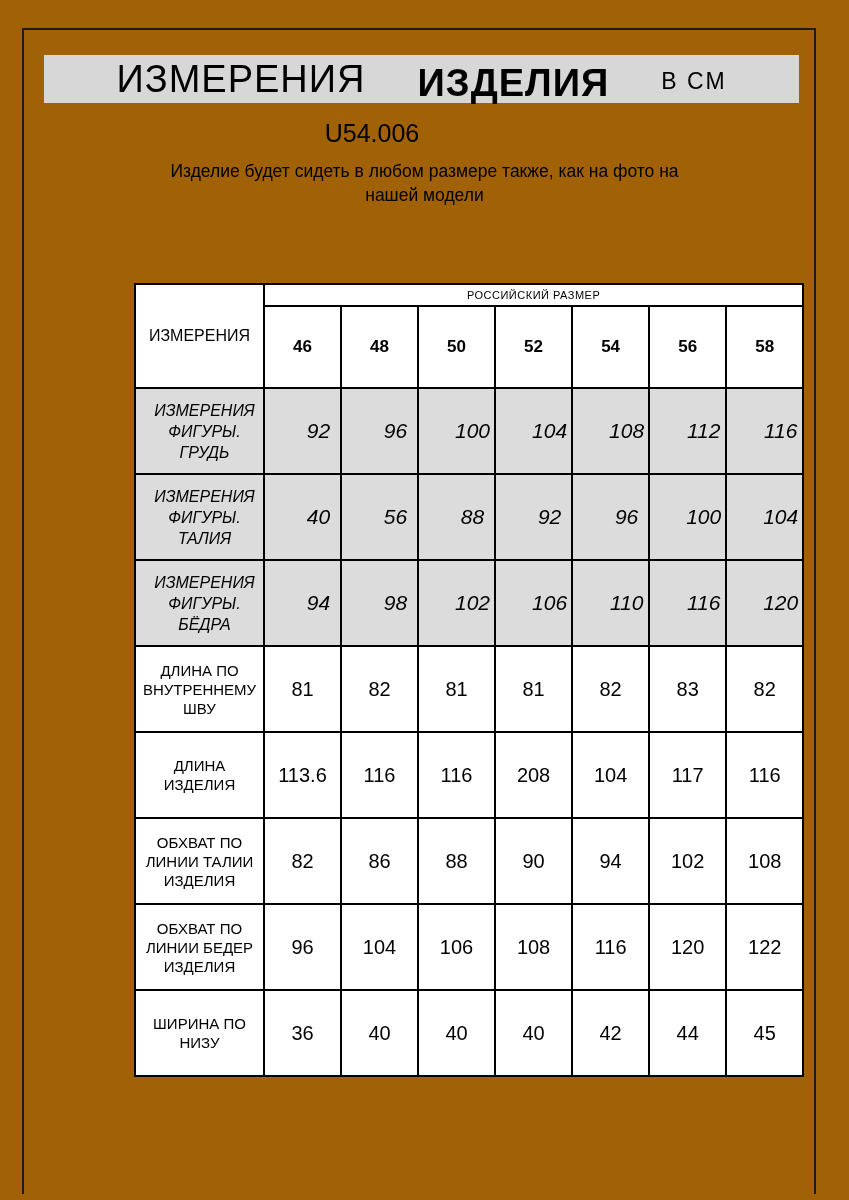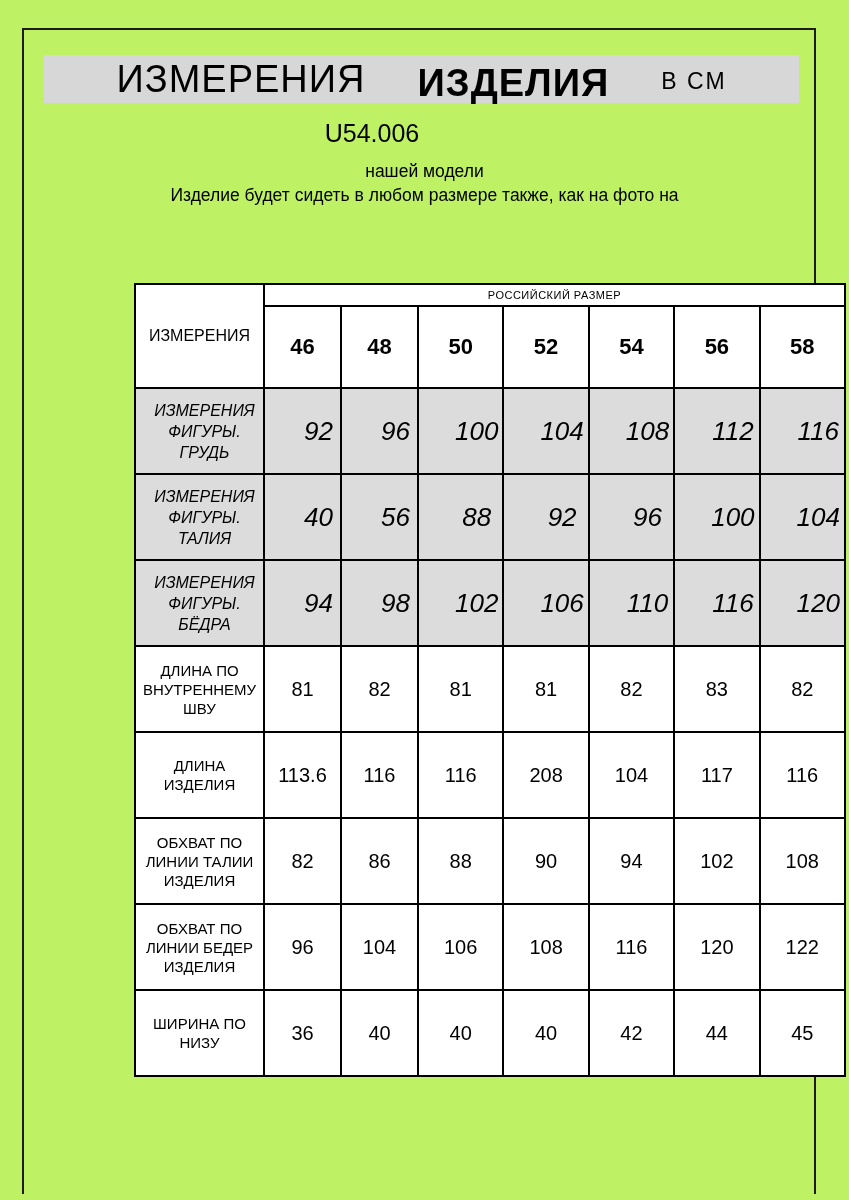--- a/index.html
+++ b/index.html
@@ -1,17 +1,17 @@
 <!DOCTYPE html>
 <html style="--header-bar-bg: #d7d7d7; --shaded-row-bg: #dcdcdc; --table-border: #000000; --frame-border: #1c1c1c;"><head>
 <meta charset="utf-8">
 <style>
   html,body { margin:0; padding:0; background:#ffffff; }
   .page {
-    position:relative; width:849px; height:1200px; background:#bef264;
+    position:relative; width:849px; height:1200px; background:#a16207;
     font-family:"Liberation Sans", sans-serif; color:#000; overflow:hidden;
   }
   .frame {
     position:absolute; left:22px; top:28px; width:794px; height:1166px;
     border:2px solid var(--frame-border,#1c1c1c); border-bottom:none;
     box-sizing:border-box;
   }
   .title-bar {
     position:absolute; left:44px; top:55px; width:755px; height:48px;
     background:var(--header-bar-bg,#d7d7d7);
@@ -34,47 +34,47 @@
     background:#fff;
   }
   table.size-table th, table.size-table td {
     border:2px solid var(--table-border,#000);
     text-align:center; vertical-align:middle;
     padding:0 4px; box-sizing:border-box;
     font-weight:400;
   }
   th.corner-cell { width:129px; font-size:16px; }
   th.group-cell { border-bottom-width:1px; font-size:11px; letter-spacing:0.5px; height:22px; font-weight:400; }
-  tr.sizes-row th { width:77px; height:82px; font-size:22px; font-weight:700; border-top-width:1px; }
+  tr.sizes-row th { width:77px; height:82px; font-size:17px; font-weight:700; border-top-width:1px; }
   tbody tr { height:86px; }
   tbody td.row-label { font-size:15px; line-height:19px; }
   tbody td.row-value { font-size:20px; }
   tbody tr.shaded { background:var(--shaded-row-bg,#dcdcdc); }
   tbody tr.shaded td { font-style:italic; }
   tbody tr.shaded td.row-label { font-size:16px; line-height:21px;padding-left:14px; }
-  tbody tr.shaded td.row-value { font-size:26px;padding-left:36px; }
+  tbody tr.shaded td.row-value { font-size:21px;padding-left:36px; }
 </style>
 </head>
 <body>
 
 <div class="page">
 
   <div class="frame"></div>
 
   <div class="title-bar">
     <span class="title-word1">ИЗМЕРЕНИЯ</span>
     <span class="title-word2">ИЗДЕЛИЯ</span>
     <span class="title-suffix">В СМ</span>
   </div>
 
   <div class="product-code">U54.006</div>
 
   <div class="description">
+    <div>Изделие будет сидеть в любом размере также, как на фото на</div>
     <div>нашей модели</div>
-    <div>Изделие будет сидеть в любом размере также, как на фото на</div>
   </div>
 
   <table class="size-table">
     <thead>
       <tr>
         <th class="corner-cell" rowspan="2">ИЗМЕРЕНИЯ</th>
         <th class="group-cell" colspan="7">РОССИЙСКИЙ РАЗМЕР</th>
       </tr>
       <tr class="sizes-row" id="sizes-row">
           <th>46</th>

